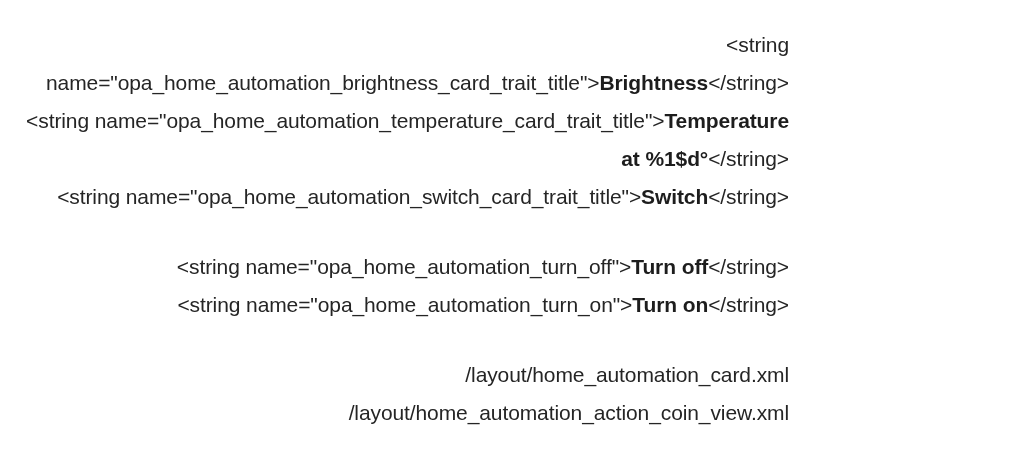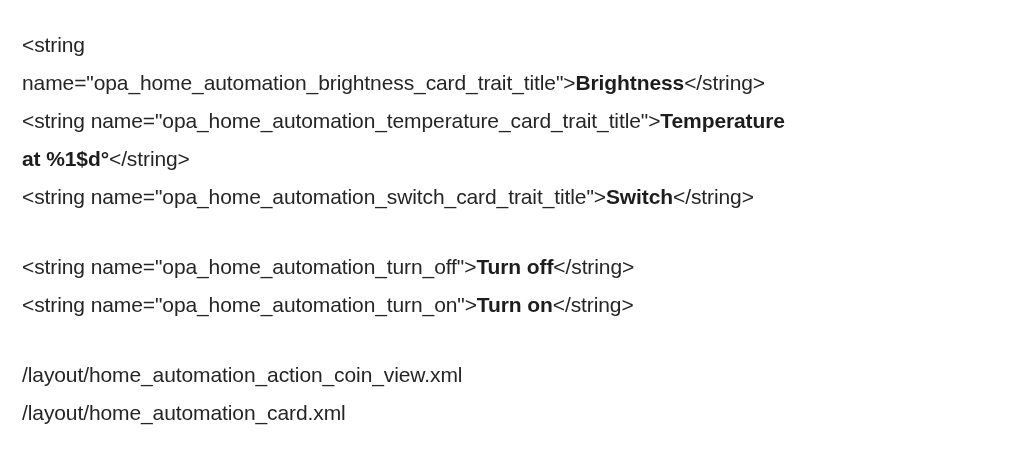--- a/index.html
+++ b/index.html
@@ -16,20 +16,21 @@
     color: #252525;
     -webkit-font-smoothing: antialiased;
   }
 
   .doc {
     box-sizing: border-box;
     width: 811px;
     height: 456px;
     padding: 26px 22px 0 22px;
     background: #ffffff;
+    text-align: right;
   }
 
   .block {
     margin: 0;
     padding: 0;
   }
   .block + .block {
     margin-top: 32px;
   }
 
@@ -83,23 +84,23 @@
 
     <div class="line">
       <span class="tag">&lt;string name="opa_home_automation_turn_on"&gt;</span><span class="val">Turn on</span><span class="tag">&lt;/string&gt;</span>
     </div>
 
   </div>
 
   <div class="block">
 
     <div class="line">
-      <span class="path">/layout/home_automation_action_coin_view.xml</span>
+      <span class="path">/layout/home_automation_card.xml</span>
     </div>
 
     <div class="line">
-      <span class="path">/layout/home_automation_card.xml</span>
+      <span class="path">/layout/home_automation_action_coin_view.xml</span>
     </div>
 
 
   </div>
 
 </div>
 
 </body></html>

